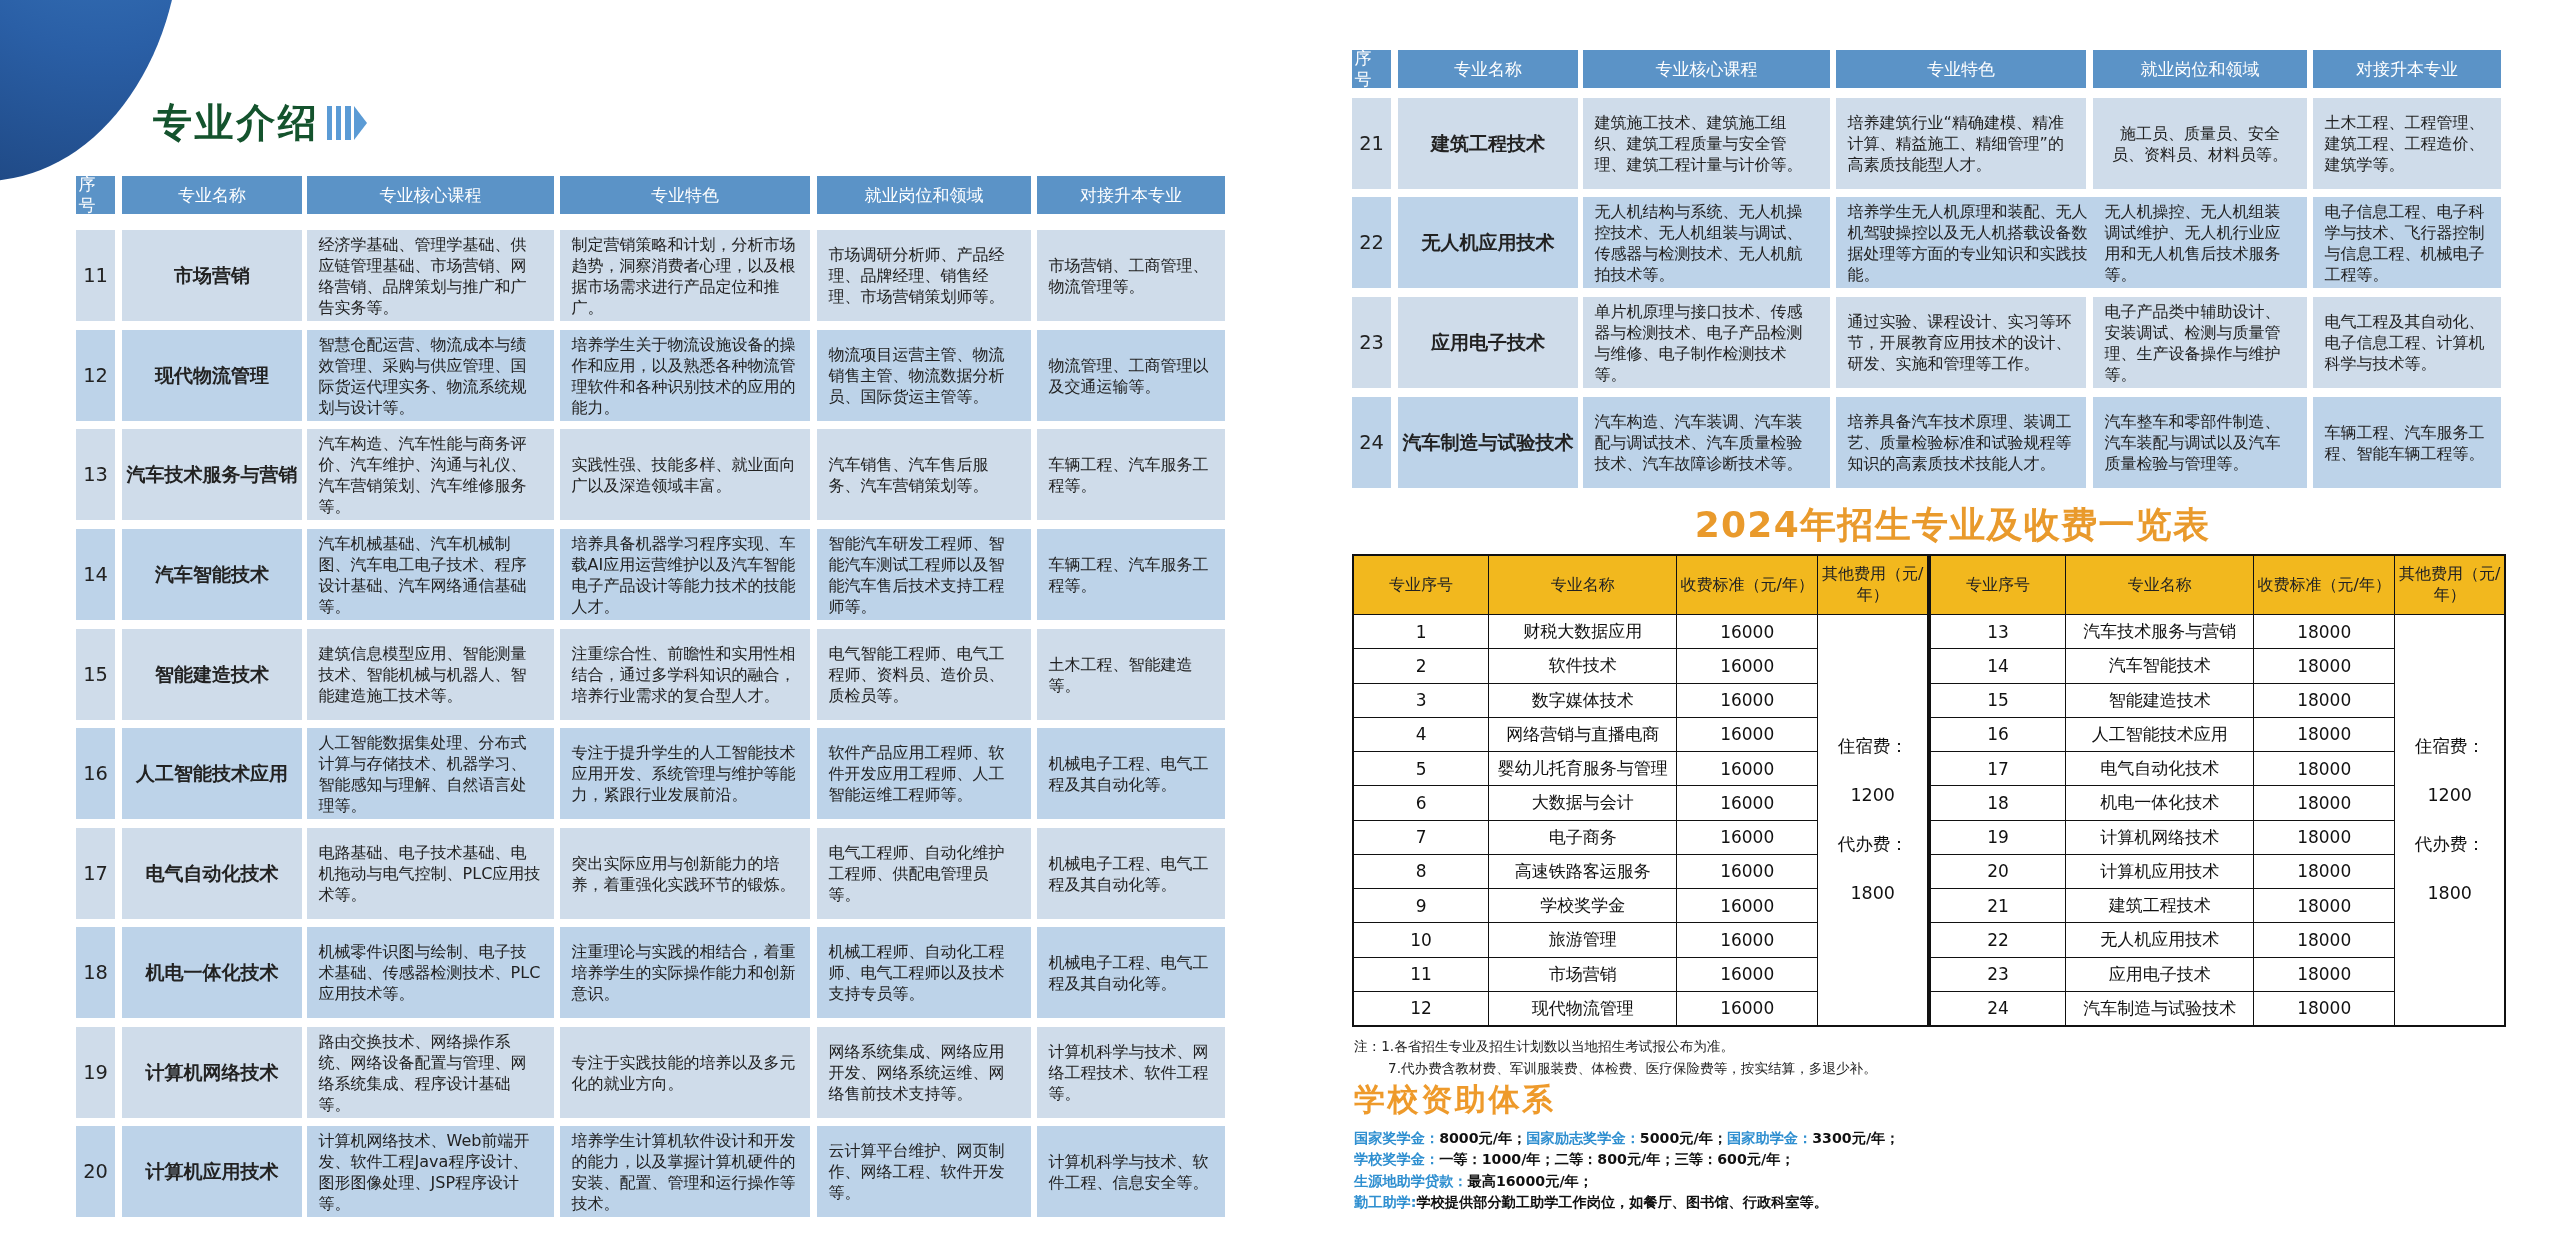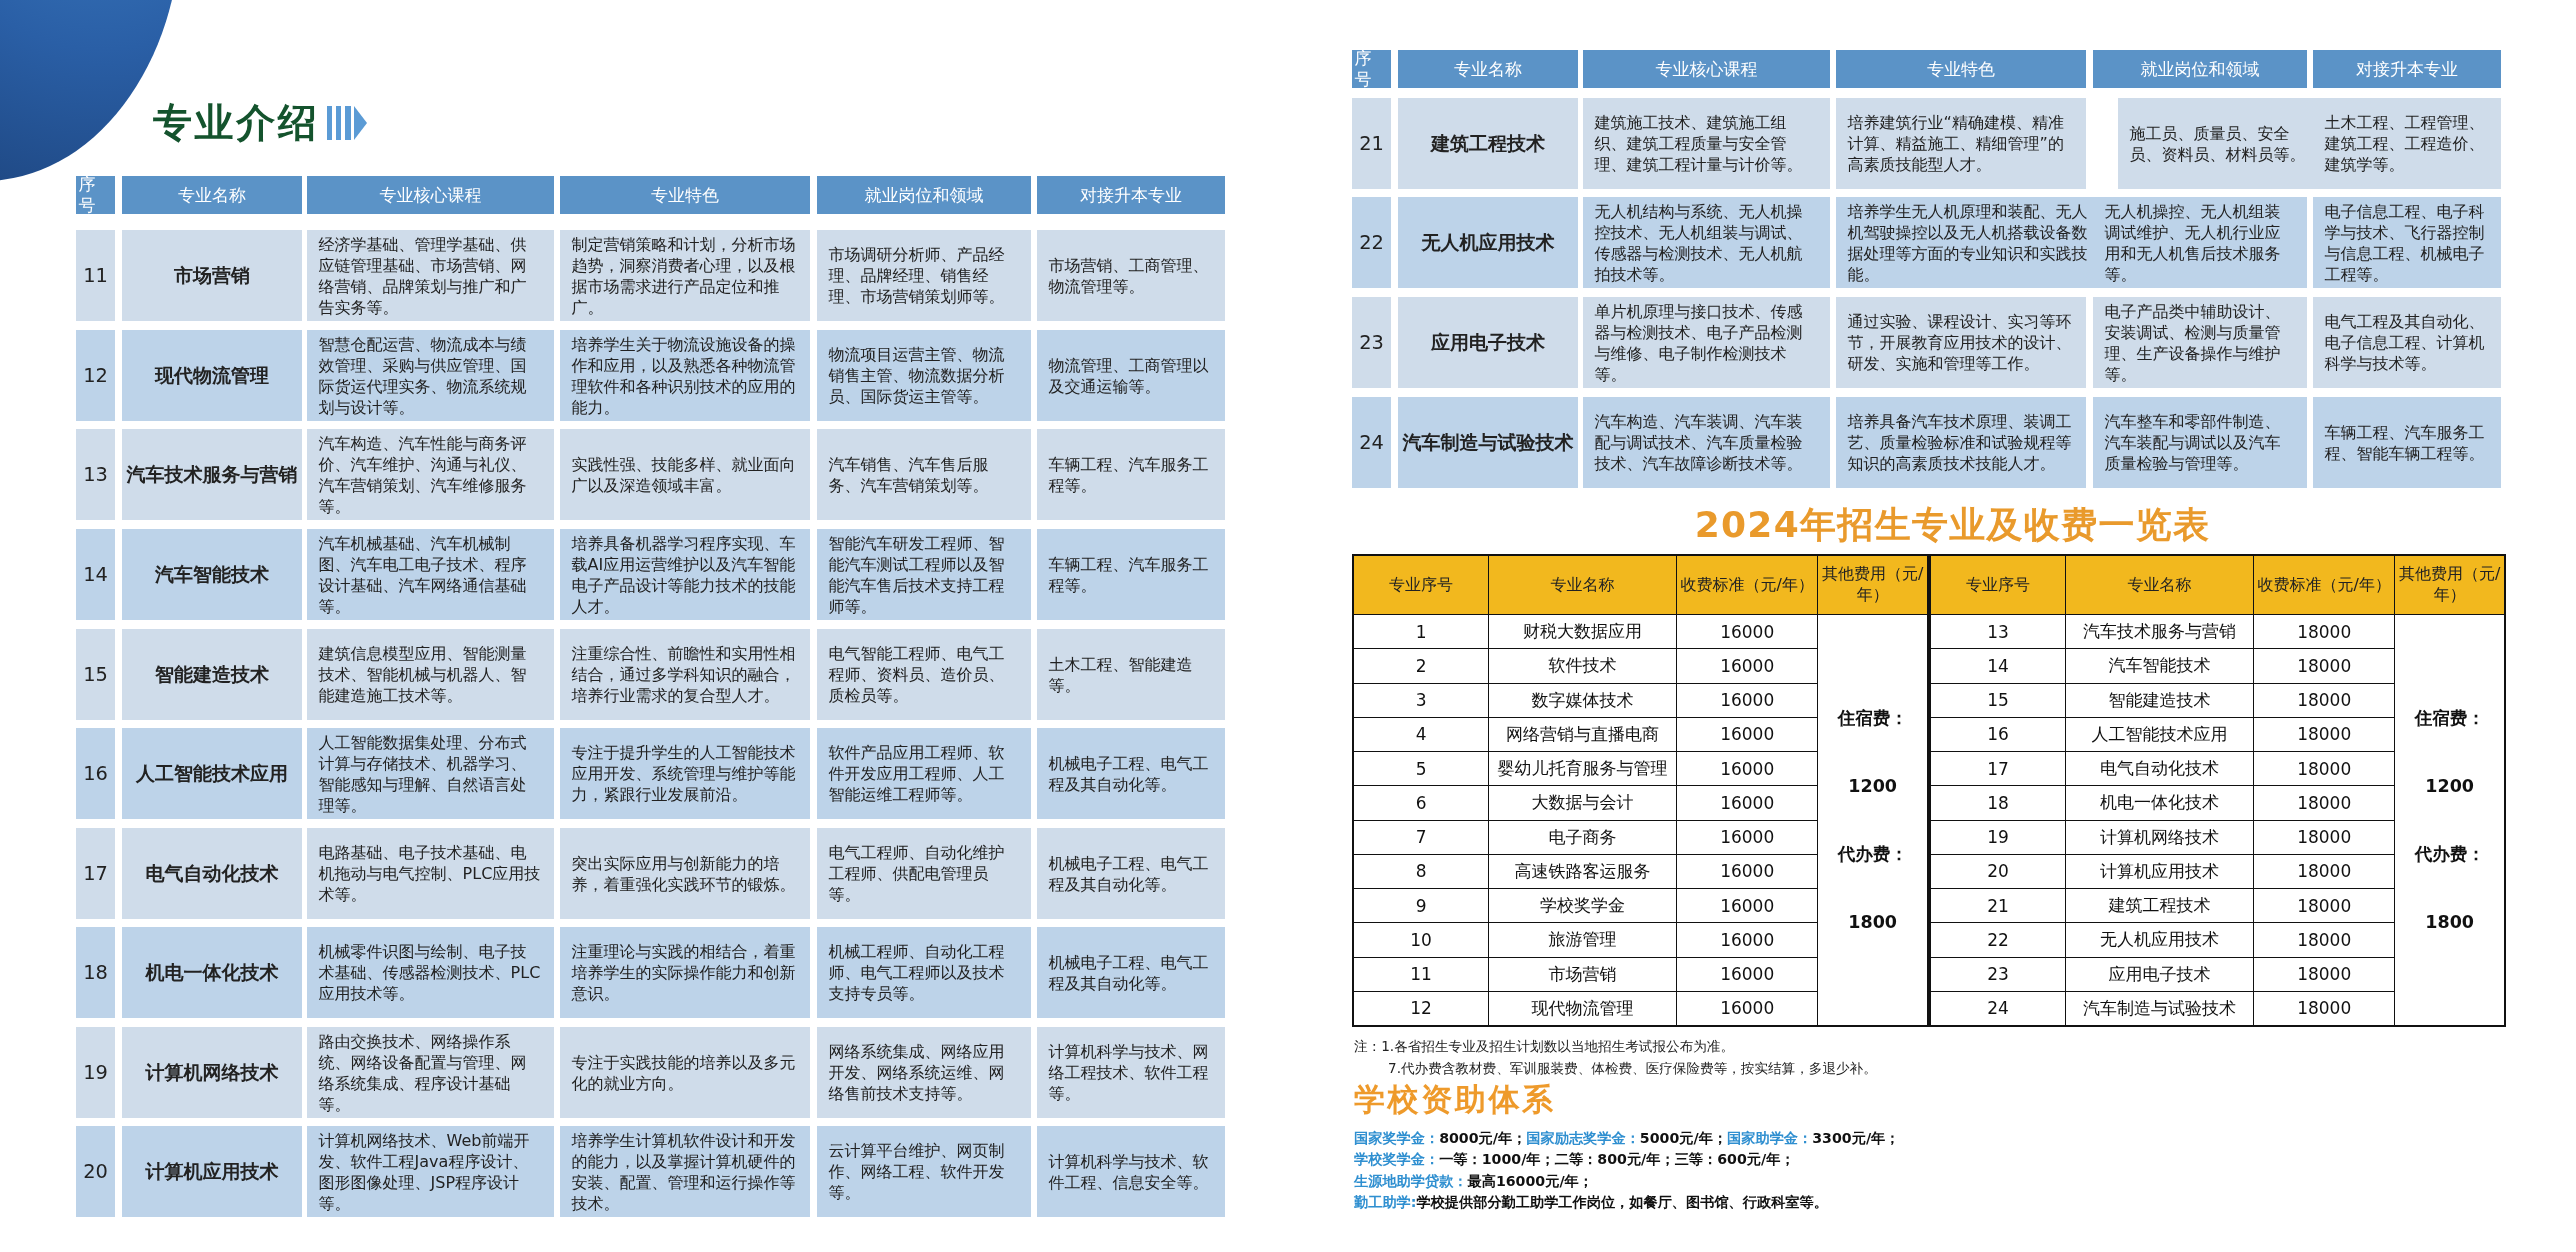--- a/index.html
+++ b/index.html
@@ -39,21 +39,21 @@
   .fee-title {
     position: absolute; left: 1694px; top: 501px; width: 517px; text-align: center;
     color: #e99a2c; font-size: 36px; font-weight: bold; letter-spacing: 1.3px;
   }
 
   .fee-table { position: absolute; top: 554px; border: 1.9px solid #111; background: #fff; }
   .fee-table table { border-collapse: collapse; width: 100%; height: 100%; }
   .fee-table th, .fee-table td { border: 1.3px solid #111; text-align: center; font-weight: normal; }
   .fee-table th { background: #f2b81e; height: 59px; font-size: 16px; color: #222; }
   .fee-table td { height: 34px; font-size: 17px; color: #111; }
-  .fee-table td.other { vertical-align: middle; font-size: 17.5px; line-height: 68px; font-weight: bold; }
+  .fee-table td.other { vertical-align: middle; font-size: 17.5px; line-height: 49px; }
 
   .notes { position: absolute; left: 1354px; top: 1035px; font-size: 13.6px; line-height: 22px; color: #222; }
   .notes .n2 { padding-left: 34px; }
 
   .aid-title { position: absolute; left: 1354px; top: 1079px; color: #ee9a2b; font-size: 31px; font-weight: bold; letter-spacing: 2.6px; }
   .aid-list { position: absolute; left: 1354px; top: 1128px; font-size: 14.2px; line-height: 21.3px; color: #111; font-weight: bold; }
   .aid-list .lbl { color: #2f8fd0; }
 </style>
 </head>
 <body>
@@ -168,21 +168,21 @@
       <div class="mt-cell" style="left: 231px; width: 247px;">专业核心课程</div>
       <div class="mt-cell" style="left: 484px; width: 250px;">专业特色</div>
       <div class="mt-cell" style="left: 741px; width: 214px;">就业岗位和领域</div>
       <div class="mt-cell" style="left: 961px; width: 188px;">对接升本专业</div>
     </div>
     <div class="mt-row odd" style="top: 48px; height: 91px; width: 1151px;">
       <div class="mt-cell c-seq" style="left: 0px; width: 39px;">21</div>
       <div class="mt-cell c-name" style="left: 46px; width: 180px;">建筑工程技术</div>
       <div class="mt-cell c-core" style="left: 231px; width: 247px;">建筑施工技术、建筑施工组织、建筑工程质量与安全管理、建筑工程计量与计价等。</div>
       <div class="mt-cell c-feat" style="left: 484px; width: 250px;">培养建筑行业“精确建模、精准计算、精益施工、精细管理”的高素质技能型人才。</div>
-      <div class="mt-cell c-jobs" style="left: 766px; width: 214px;">施工员、质量员、安全员、资料员、材料员等。</div>
+      <div class="mt-cell c-jobs" style="left: 741px; width: 214px; text-align: center;">施工员、质量员、安全员、资料员、材料员等。</div>
       <div class="mt-cell c-up" style="left: 961px; width: 188px;">土木工程、工程管理、建筑工程、工程造价、建筑学等。</div>
     </div>
     <div class="mt-row even" style="top: 147px; height: 91px; width: 1151px;">
       <div class="mt-cell c-seq" style="left: 0px; width: 39px;">22</div>
       <div class="mt-cell c-name" style="left: 46px; width: 180px;">无人机应用技术</div>
       <div class="mt-cell c-core" style="left: 231px; width: 247px;">无人机结构与系统、无人机操控技术、无人机组装与调试、传感器与检测技术、无人机航拍技术等。</div>
       <div class="mt-cell c-feat" style="left: 484px; width: 274px;">培养学生无人机原理和装配、无人机驾驶操控以及无人机搭载设备数据处理等方面的专业知识和实践技能。</div>
       <div class="mt-cell c-jobs" style="left: 741px; width: 214px;">无人机操控、无人机组装调试维护、无人机行业应用和无人机售后技术服务等。</div>
       <div class="mt-cell c-up" style="left: 961px; width: 188px;">电子信息工程、电子科学与技术、飞行器控制与信息工程、机械电子工程等。</div>
     </div>

